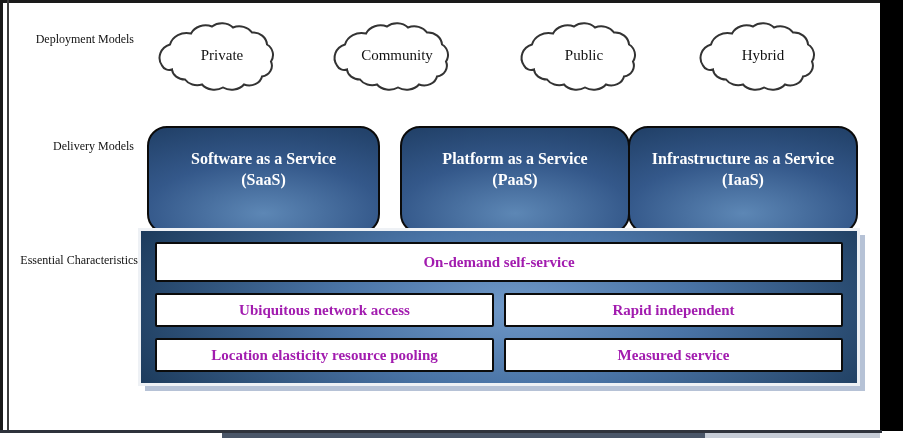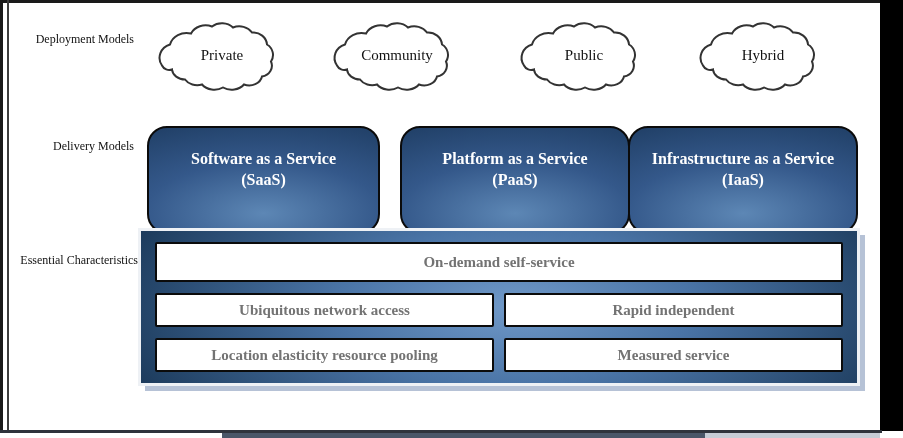--- a/index.html
+++ b/index.html
@@ -54,21 +54,21 @@
     border:3px solid #eef1f5;
     background:radial-gradient(ellipse 62% 130% at 52% 50%, #7099c8 0%, #4a74a6 40%, #1a3858 95%);
     box-shadow:6px 6px 0 -1px #b6c2d6;
     padding:11px 14px;
     display:grid;grid-template-columns:1fr 1fr;grid-template-rows:40px 34px 34px;
     gap:11px 10px;
   }
   .ec-box{
     background:#ffffff;border:2px solid #0b0b0b;border-radius:2px;
     display:flex;align-items:center;justify-content:center;
-    font-weight:bold;font-size:15px;color:#737373;text-align:center;
+    font-weight:bold;font-size:15px;color:#a21caf;text-align:center;
   }
   .span2{grid-column:1 / span 2;}
 </style>
 </head>
 <body>
 
 <div class="canvas">
 
   <div class="frame-top"></div>
   <div class="frame-left-outer"></div>

